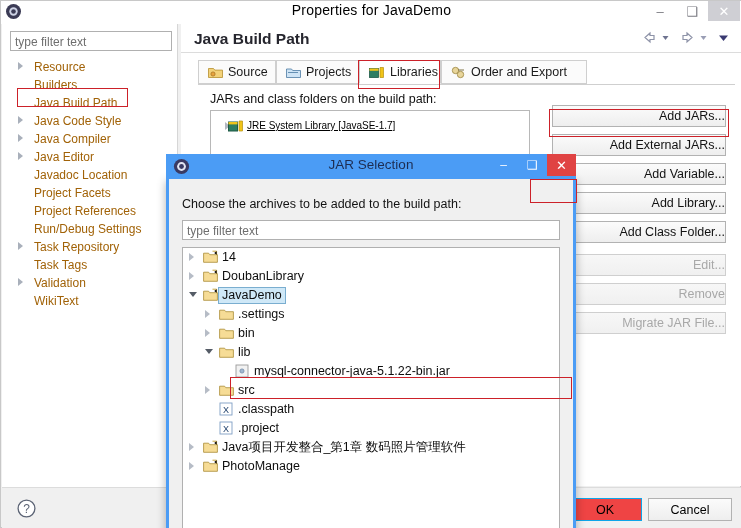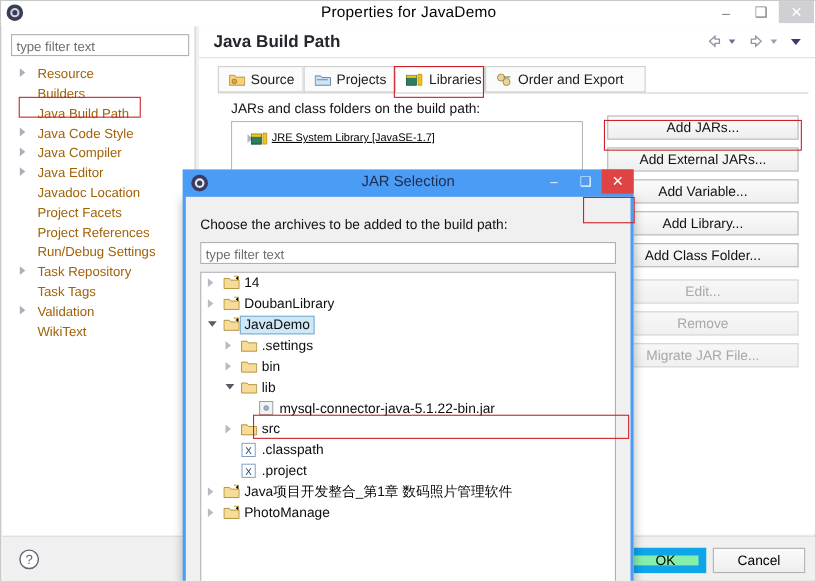--- a/index.html
+++ b/index.html
@@ -146,36 +146,36 @@
     border-bottom: 4px solid transparent;
   }
 
   
   .btn-col { position: absolute; left: 371px; top: 81px; width: 174px; }
   .pbtn {
     width: 174px; height: 22px; margin-bottom: 7px;
     border: 1px solid #b2b2b2;
     background: linear-gradient(#fbfbfb,#eeeeee);
     font-size: 12.5px; color: #121212;
-    display: flex; align-items: center; justify-content: center;
+    display: flex; align-items: center; justify-content: flex-end;
     font-family: "Liberation Sans", sans-serif;
     white-space: nowrap;
   }
   .pbtn.disabled { color: #a8a8a8; background: linear-gradient(#f7f7f7,#f0f0f0); border-color: #cfcfcf; }
   .pbtn.gap { margin-top: 11px; }
 
   
   .prop-bottom {
     position: absolute; left: 1px; top: 486px; width: 739px; height: 41px;
     background: #f0f0f0; border-top: 1px solid #dcdcdc;
   }
   .help-ic { position: absolute; left: 14px; top: 10px; width: 21px; height: 21px; }
   .ok-btn {
     position: absolute; left: 566px; top: 10px; width: 74px; height: 23px;
-    border: 7px solid #0ea5e9; background: #86efac;
+    border: 1px solid #0ea5e9; background: #ef4444;
     display: flex; align-items: center; justify-content: center;
     font-size: 12.5px;
   }
   .cancel-btn {
     position: absolute; left: 646px; top: 10px; width: 84px; height: 23px;
     border: 1px solid #b2b2b2; background: linear-gradient(#fbfbfb,#eeeeee);
     display: flex; align-items: center; justify-content: center;
     font-size: 12.5px;
   }
 

